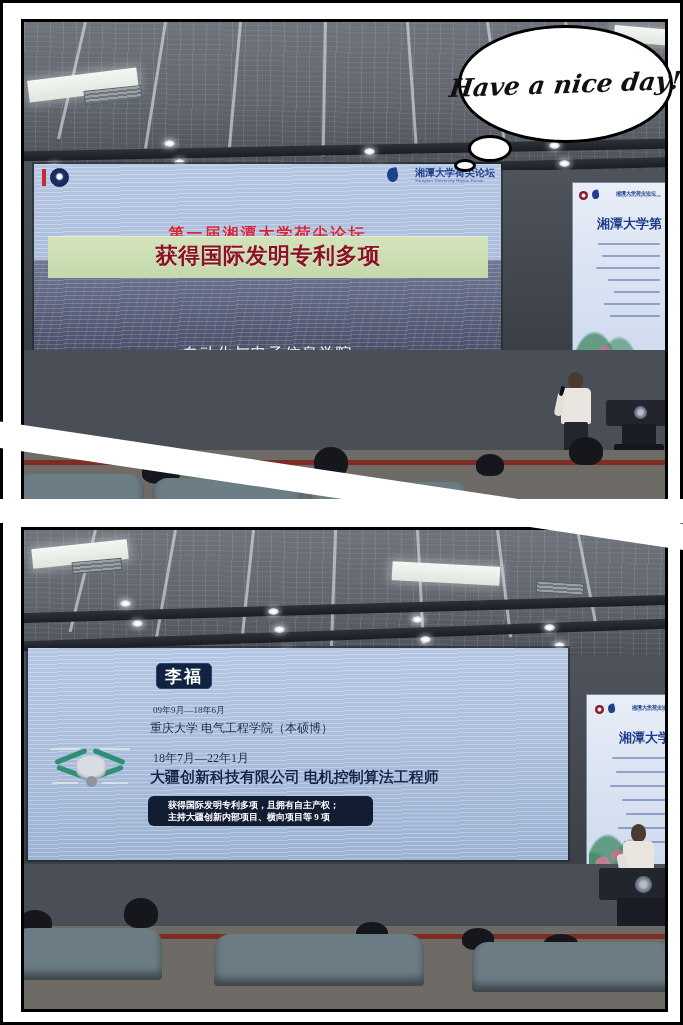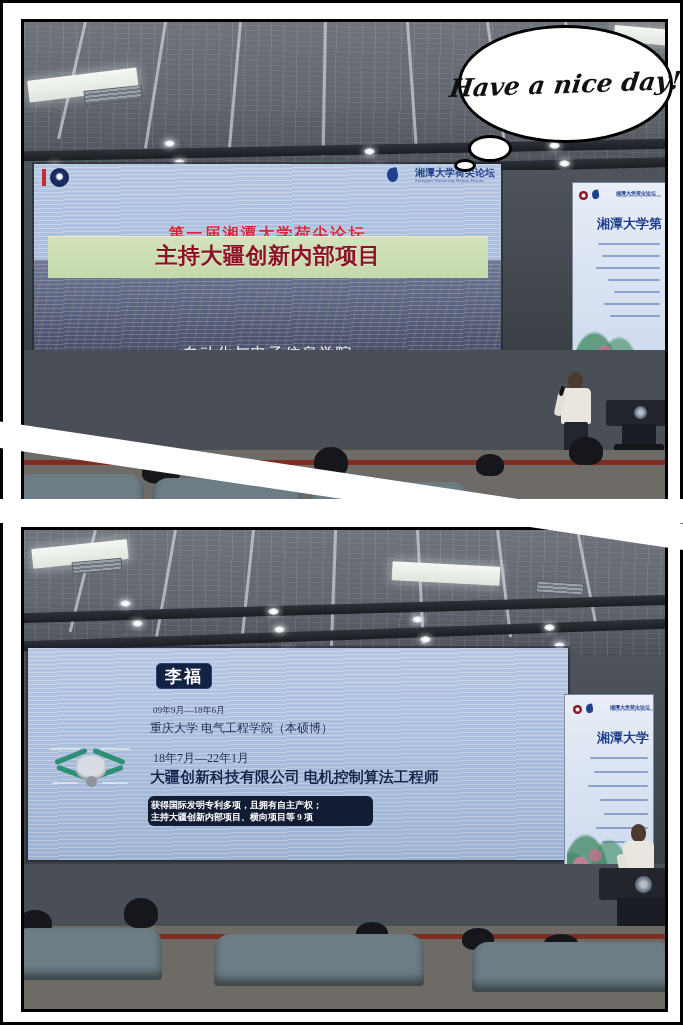--- a/index.html
+++ b/index.html
@@ -208,21 +208,21 @@
     letter-spacing:2px;
   }
   .s2line{
     position:absolute; color:#13254e; white-space:nowrap;
     font-family:Liberation Serif, serif;
     text-shadow:0 0 1px rgba(255,255,255,.5);
   }
   .s2line.bold{ font-weight:bold; }
   .darkbox{
     position:absolute; background:#121c33; border-radius:6px;
-    padding:3px 3px; color:#ffffff; line-height:1.35;
+    padding:3px 20px; color:#ffffff; line-height:1.35;
     font-family:"Liberation Serif", serif; font-weight:bold;
   }
   .drone{ position:absolute; }
   .dr-body{
     position:absolute; background:#d8dde4; border-radius:40% 40% 45% 45%;
     box-shadow:inset 0 -2px 3px rgba(0,0,0,.3);
   }
   .dr-arm{ position:absolute; background:#2f8f76; border-radius:3px; }
   .dr-prop{ position:absolute; height:2px; background:rgba(220,230,235,.85); border-radius:2px;}
   .dr-gimbal{ position:absolute; background:#8d949c; border-radius:50%; }
@@ -304,21 +304,21 @@
           <div class="xtu-flame"></div>
           <div class="xtu-txt">
             <div class="xtu-cn" style="font-size:10px;">湘潭大学荷尖论坛</div>
             <div class="xtu-en" style="font-size:4.2px;">Xiangtan University Hejian Forum</div>
           </div>
         </div>
 
         <div class="slide-forumtitle" style="top:48px; font-size:16px;margin-top:12px;">第一届湘潭大学荷尖论坛</div>
 
         <div class="titlebox" style="left:14px; top:72px; width:440px; padding:7px 0 9px;">
-          <div class="tline" style="font-size:22px;">主持大疆创新内部项目</div>
+          <div class="tline" style="font-size:22px;">获得国际发明专利多项</div>
         </div>
 
         <div class="slide1-presenter" style="top:180px; font-size:16px; letter-spacing:1px;">自动化与电子信息学院</div>
       </div>
 
       <div class="sidescreen" style="left:548px; top:160px; width:95px; height:200px;">
         <div class="ss-seal" style="left:6px; top:8px;"></div>
         <div class="xtu-logo" style="left:19px; top:7px;">
           <div class="xtu-flame" style="width:7px;height:9px;"></div>
           <div class="xtu-txt">
@@ -424,21 +424,21 @@
           <div class="dr-arm" style="left:42px; top:30px; width:32px; height:5px; transform:rotate(-20deg);"></div>
           <div class="dr-prop" style="left:0;   top:8px;  width:30px;"></div>
           <div class="dr-prop" style="left:50px;top:8px;  width:30px;"></div>
           <div class="dr-prop" style="left:2px; top:42px; width:26px;"></div>
           <div class="dr-prop" style="left:52px;top:42px; width:26px;"></div>
           <div class="dr-body" style="left:26px;top:16px; width:30px; height:24px;"></div>
           <div class="dr-gimbal" style="left:36px; top:36px; width:11px; height:11px;"></div>
         </div>
       </div>
 
-      <div class="sidescreen" style="left:540px; top:164px; width:90px; height:190px;">
+      <div class="sidescreen" style="left:562px; top:164px; width:90px; height:190px;">
         <div class="ss-seal" style="left:8px; top:10px;"></div>
         <div class="xtu-logo" style="left:21px; top:9px;">
           <div class="xtu-flame" style="width:7px;height:9px;"></div>
           <div class="xtu-txt">
             <div class="xtu-cn" style="font-size:5px;">湘潭大学荷尖论坛</div>
             <div class="xtu-en" style="font-size:2.6px;">Xiangtan University Hejian Forum</div>
           </div>
         </div>
         <div class="ss-title" style="right:4px; top:34px; font-size:13px;">湘潭大学</div>
         <div class="ss-line" style="right:5px; top:62px;  width:58px;"></div>

